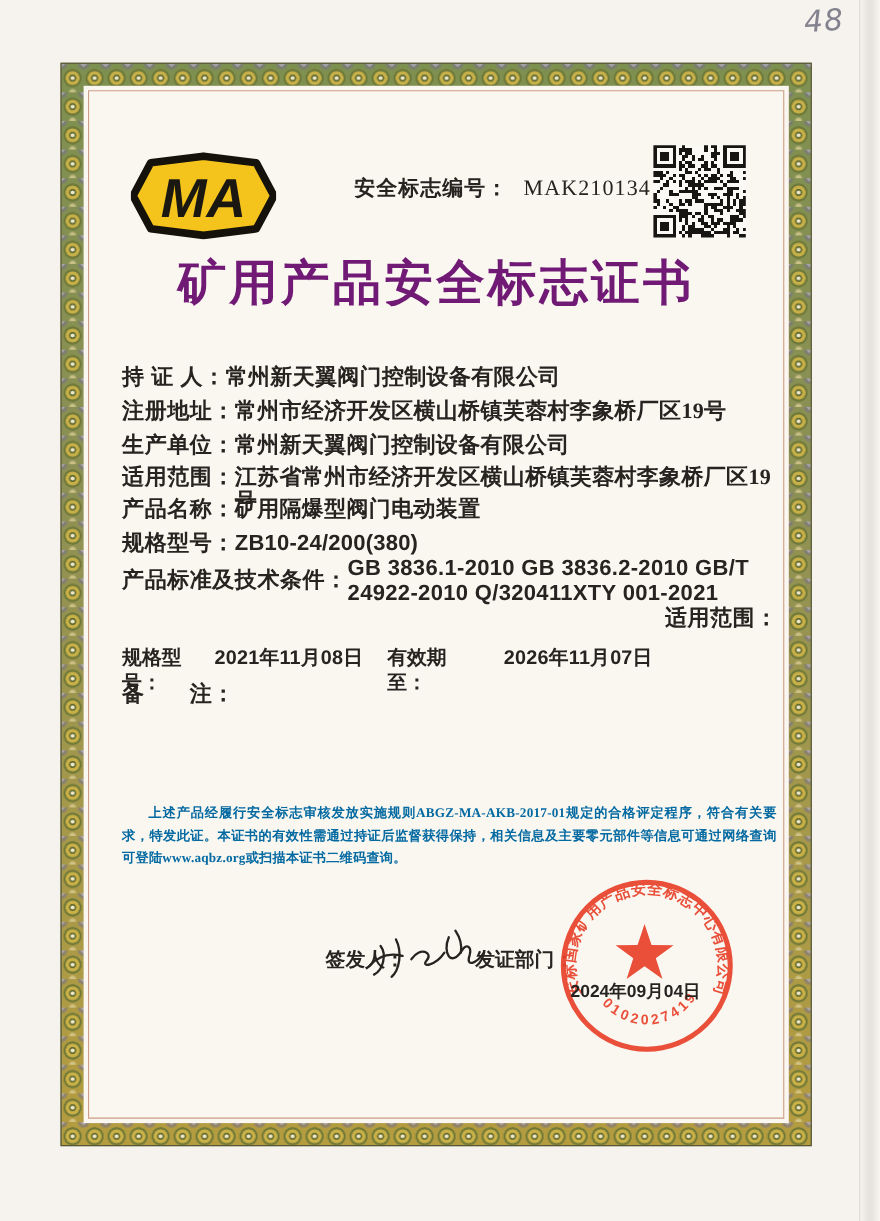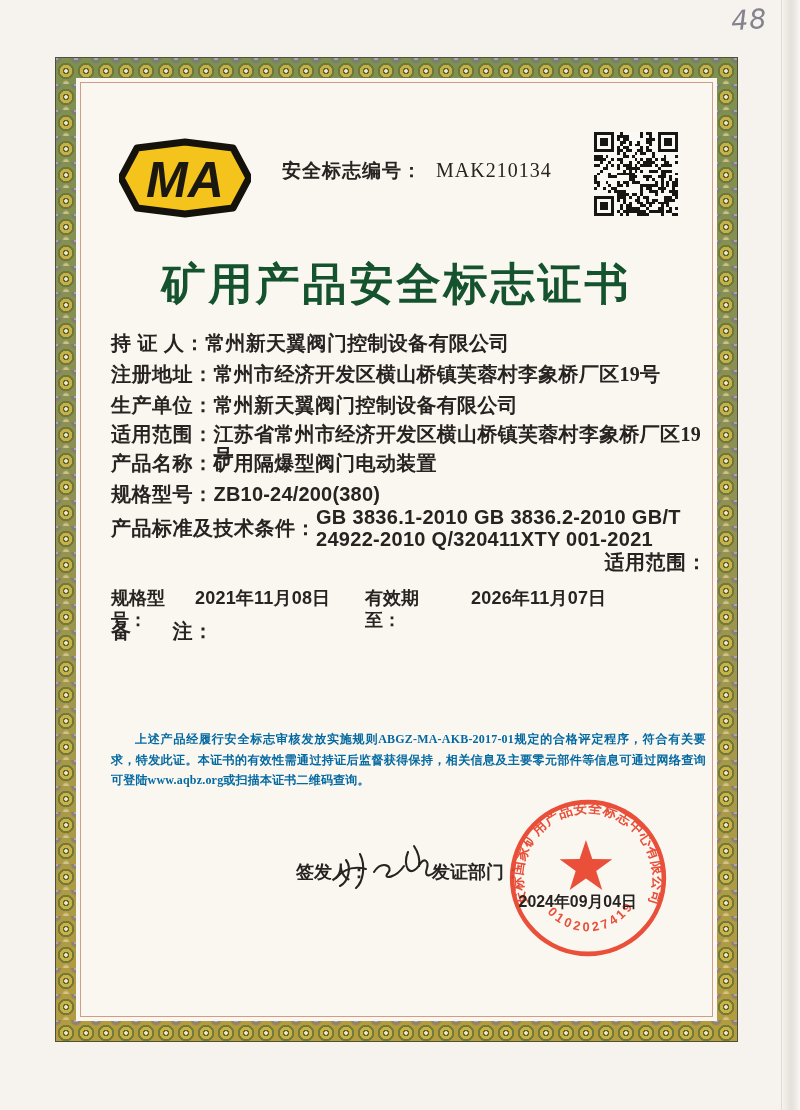--- a/index.html
+++ b/index.html
@@ -40,39 +40,39 @@
   }
   .frame-inner{
     position:absolute;inset:20px;background:#faf7f1;
     box-shadow: inset 0 0 0 4px #faf7f1, inset 0 0 0 5px rgba(186,118,88,.7);
   }
   
   .ma-badge{position:absolute;left:119px;top:138px;text-align:right;}
   .mark-no{
     position:absolute;left:282px;top:158px;display:flex;align-items:baseline;
   }
-  .mark-no .lbl{font-size:19px;font-weight:700;letter-spacing:1px;}
+  .mark-no .lbl{font-size:19px;font-weight:700;letter-spacing:1px;margin-left:40px;}
   .mark-no .val{font-size:20px;font-family:"Liberation Serif", serif;margin-left:14px;letter-spacing:1px;}
   .qr{position:absolute;left:594px;top:132px;width:84px;height:84px;}
   
   .title{
-    position:absolute;left:76px;top:255px;width:641px;
-    text-align:center;font-size:44px;font-weight:800;letter-spacing:3px;color:#14532d;
+    position:absolute;left:76px;top:228px;width:641px;
+    text-align:center;font-size:44px;font-weight:800;letter-spacing:3px;color:#701a75;
   }
   
   .row{position:absolute;left:111px;width:596px;display:flex;font-size:20px;line-height:22px;justify-content:flex-end;}
   .row .lbl{flex:0 0 82px;font-weight:700;letter-spacing:.5px;white-space:nowrap;}
   .row .val{flex:1;font-weight:700;font-family:"Liberation Serif", serif;letter-spacing:.3px;}
   .row.sans-val .val{font-family:"Liberation Sans", sans-serif;letter-spacing:.2px;}
   .row.std .lbl{flex:0 0 194px;align-self:center;}
   .row.std .val{font-family:"Liberation Sans", sans-serif;}
   .daterow{position:absolute;left:111px;top:587px;display:flex;font-size:18px;line-height:22px;font-weight:700;}
   .daterow .l1{width:84px;}
   .daterow .v1{width:155px;letter-spacing:.2px;}
-  .daterow .l2{width:82px;margin-left:15px;}
+  .daterow .l2{width:82px;margin-left:2px;}
   .daterow .v2{margin-left:24px;letter-spacing:.2px;}
   
   .statement{
     position:absolute;left:111px;width:595px;top:729px;
     font-size:12px;line-height:20.5px;font-weight:700;
     text-align:justify;text-indent:2em;letter-spacing:.2px;
     font-family:"Liberation Serif", serif;color:#0369a1;
   }
   
   .cmac{position:absolute;left:149px;top:835px;}

